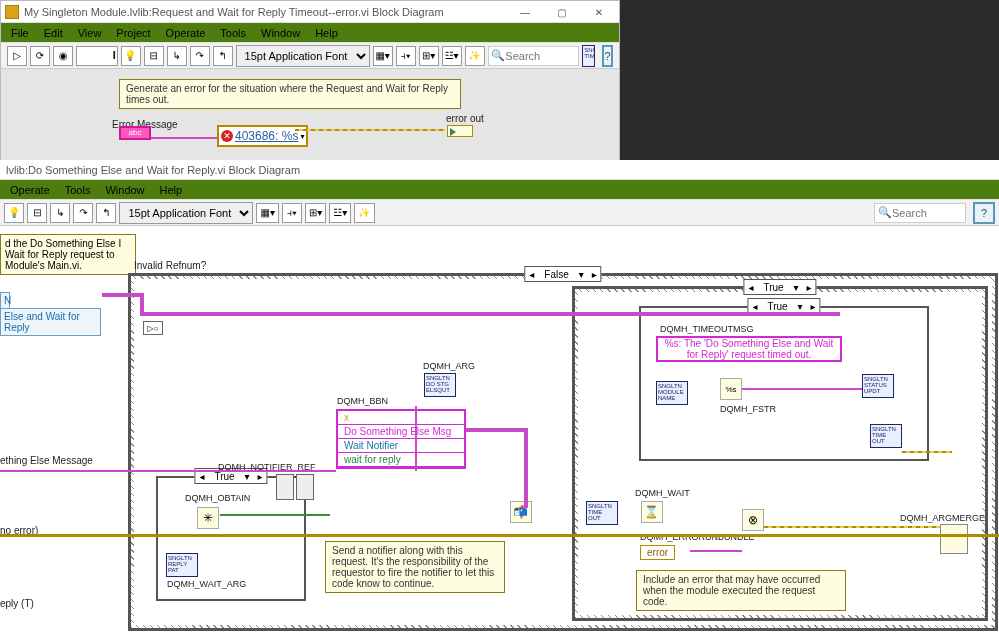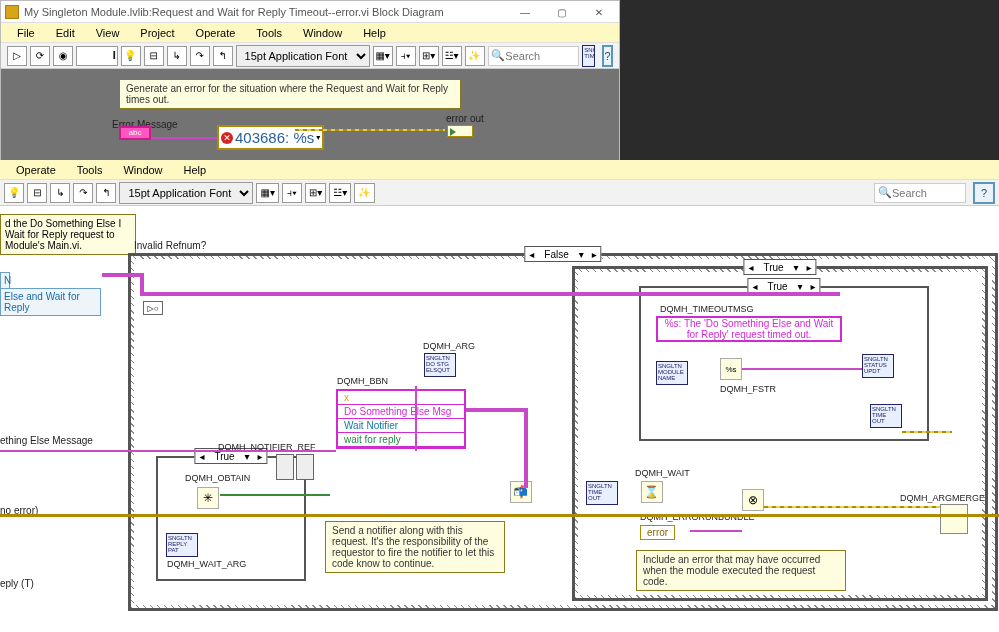--- a/index.html
+++ b/index.html
@@ -7,39 +7,39 @@
 
 
 .top-window { position: absolute; top: 0; left: 0; width: 620px; height: 160px; background: #f7f7f7; border: 1px solid #bbb; }
 .dark-bg { position: absolute; top: 0; left: 620px; width: 379px; height: 160px; background: #2b2b2b; }
 
 .titlebar { height: 22px; display: flex; align-items: center; padding-left: 4px; font-size: 11px; color: #555; background: #fff; border-bottom: 1px solid #ddd; }
 .titlebar .icon { width: 14px; height: 14px; background: #d9a518; border: 1px solid #aa7c10; margin-right: 5px; }
 .titlebar-right { position: absolute; right: 2px; top: 1px; display: flex; gap: 1px; }
 .winbtn { width: 36px; height: 20px; display: flex; align-items: center; justify-content: center; font-size: 10px; color: #555; }
 
-.menubar { height: 20px; display: flex; gap: 21px; padding-left: 16px; font-size: 11px; align-items: center; background: #fef9c3; border-bottom: 1px solid #e0e0e0; }
+.menubar { height: 20px; display: flex; gap: 15px; padding-left: 10px; font-size: 11px; align-items: center; background: #4d7c0f; border-bottom: 1px solid #e0e0e0; }
 
 .toolbar { height: 26px; display: flex; align-items: center; gap: 3px; padding: 0 6px; background: #f2f2f2; border-bottom: 1px solid #ccc; }
 .tbtn { height: 20px; min-width: 20px; display: flex; align-items: center; justify-content: center; border: 1px solid #999; background: #fff; font-size: 10px; padding: 0 3px; }
 .tbtn.run { background: #fff; }
 .tbtn.pause { letter-spacing: -2px; padding-left: 36px; }
 .fontsel { height: 22px; border: 1px solid #999; font-size: 11px; padding: 1px 4px; }
 .searchbox { margin-left: auto; display: flex; align-items: center; border: 1px solid #ccc; background: #fff; height: 20px; padding: 0 3px; }
 .searchbox input { border: 0; font-size: 11px; width: 70px; outline: none; color: #888; }
 .searchbox .mag { font-size: 11px; color: #888; }
 .helpbtn { width: 22px; height: 22px; border: 2px solid #5a96b8; background: #eaf2f7; font-size: 11px; color: #1a557a; display: flex; align-items: center; justify-content: center; margin-left: 4px; }
 
-.canvas-top { position: relative; background: #737373; height: 92px; }
+.canvas-top { position: relative; background: #e5e5e5; height: 92px; }
 .comment-box { position: absolute; border: 1px solid #8a7a1a; background: #fffde0; font-size: 10px; padding: 3px 6px; color: #333; }
 .label { position: absolute; font-size: 10px; color: #222; }
 .err-terminal { position: absolute; background: #ff56c0; border: 2px solid #cc1b8f; width: 32px; height: 14px; font-size: 8px; color: #fff; text-align: center; }
 .bundle-node { position: absolute; border: 2px solid #b08a00; background: #fff; display: flex; align-items: center; padding: 2px; gap: 2px; }
 .bundle-node .redx { width: 12px; height: 12px; background: #d62323; border-radius: 50%; color: #fff; font-size: 9px; display: flex; align-items: center; justify-content: center; }
-.bundle-node .code { font-size: 15px; color: #2a5e9a; }
+.bundle-node .code { font-size: 12px; color: #2a5e9a; text-decoration: underline; }
 .err-out-box { position: absolute; border: 1px solid #b08a00; width: 26px; height: 12px; background: #fffde0; }
 .err-out-box::after { content: ""; position: absolute; left: 2px; top: 2px; width: 0; height: 0; border-top: 4px solid transparent; border-bottom: 4px solid transparent; border-left: 6px solid #3a8a3a; }
 .wire-y { position: absolute; height: 2px; background: repeating-linear-gradient(90deg,#b08a00 0 4px,#e5cf4a 4px 8px); }
 
 
 .bottom-window { position: absolute; top: 160px; left: 0; width: 999px; height: 472px; background: #fff; }
 .titlebar2 { height: 20px; font-size: 11px; color: #555; padding-left: 6px; display: flex; align-items: center; background: #fff; border-bottom: 1px solid #ddd; }
 .toolbar2 { height: 26px; display: flex; align-items: center; gap: 3px; padding: 0 4px; background: #f2f2f2; border-bottom: 1px solid #ccc; }
 .toolbar2 .searchbox { margin-left: auto; }
 .canvas-bot { position: relative; background: #fff; height: 406px; overflow: hidden; }
@@ -133,20 +133,21 @@
       <span style="font-size:8px">▾</span>
     </div>
     <div class="wire-y" style="top:60px;left:294px;width:150px"></div>
     <span class="label" style="top:44px; left:445px">error out</span>
     <div class="err-out-box" style="top:56px; left:446px"></div>
   </div>
 </div>
 <div class="dark-bg"></div>
 
 <div class="bottom-window">
+  <div class="titlebar2">lvlib:Do Something Else and Wait for Reply.vi Block Diagram</div>
   <div class="menubar">
     <span>Operate</span>
     <span>Tools</span>
     <span>Window</span>
     <span>Help</span>
   </div>
   <div class="toolbar2">
     <div class="tbtn">💡</div>
     <div class="tbtn">⊟</div>
     <div class="tbtn">↳</div>

